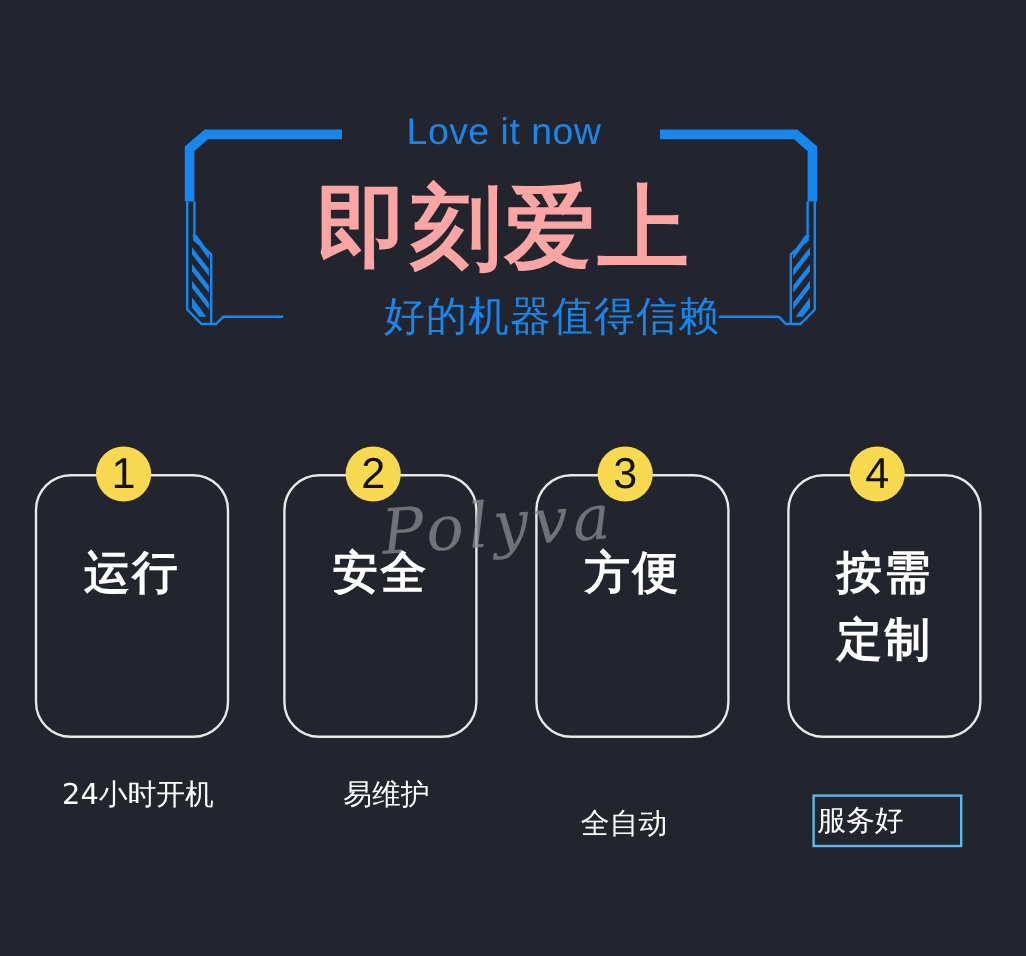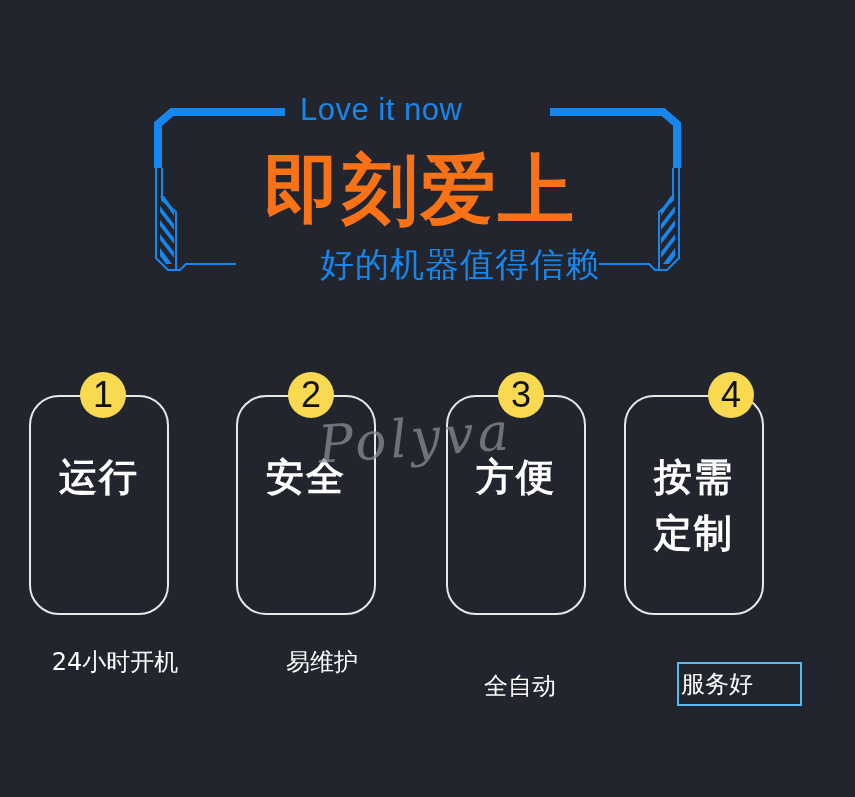--- a/index.html
+++ b/index.html
@@ -1,28 +1,28 @@
 <!DOCTYPE html>
 <html><head>
 <meta charset="utf-8">
 <style>
   * { margin:0; padding:0; box-sizing:border-box; }
   html, body { width:855px; height:797px; background:#23252e; overflow:hidden; }
   body { position:relative; font-family:"DejaVu Sans", "Liberation Sans", sans-serif; color:#fff; }
 
   .frame { position:absolute; left:0; top:0; width:855px; height:797px; pointer-events:none; }
 
-  .love { position:absolute; left:300px; top:92px; width:240px; text-align:left;
+  .love { position:absolute; left:300px; top:92px; width:240px; text-align:center;
           font-size:31px; color:#1787ed; letter-spacing:0.5px; font-family:"Liberation Sans", sans-serif; }
   .title { position:absolute; left:230px; top:140px; width:380px; text-align:center;
-           font-size:76px; font-weight:bold; color:#f97316; letter-spacing:2px; line-height:100px; }
+           font-size:76px; font-weight:bold; color:#fca5a5; letter-spacing:2px; line-height:100px; }
   .subtitle { position:absolute; left:240px; top:240px; width:360px; text-align:right;
               font-size:34px; color:#1787ed; line-height:48px; letter-spacing:1px; }
 
-  .card { position:absolute; top:395px; width:140px; height:220px;
+  .card { position:absolute; top:395px; width:162px; height:220px;
           border:2.5px solid #e8e8e8; border-radius:30px; }
   .badge { position:absolute; top:372px; width:46px; height:46px; border-radius:50%;
            background:#f8d94f; color:#111; font-size:36px; line-height:46px; text-align:center;
            font-family:"Liberation Sans", sans-serif; }
   .card-text { position:absolute; left:0; right:0; top:52px; text-align:center;
                font-size:38px; font-weight:bold; line-height:56px; color:#fff; letter-spacing:2px; }
 
   .caption { position:absolute; top:642px; height:40px; font-size:24px; line-height:40px;
              text-align:center; color:#fff; white-space:nowrap; }
   .caption.selected { outline:2px solid #5bb8f0; outline-offset:0; padding:0 2px; }
@@ -81,21 +81,21 @@
 </div>
 <div class="badge" style="left:288px;">2</div>
 
 <div class="card" style="left:446px;">
   <div class="card-text">
     <div>方便</div>
   </div>
 </div>
 <div class="badge" style="left:498px;">3</div>
 
-<div class="card" style="left:624px;padding-left:45px;">
+<div class="card" style="left:656px;padding-left:45px;">
   <div class="card-text">
     <div>按需</div>
     <div>定制</div>
   </div>
 </div>
 <div class="badge" style="left:708px;">4</div>
 
 <div class="watermark">Polyva</div>
 
 <div class="caption" style="left:22px; width:186px;">24小时开机</div>

